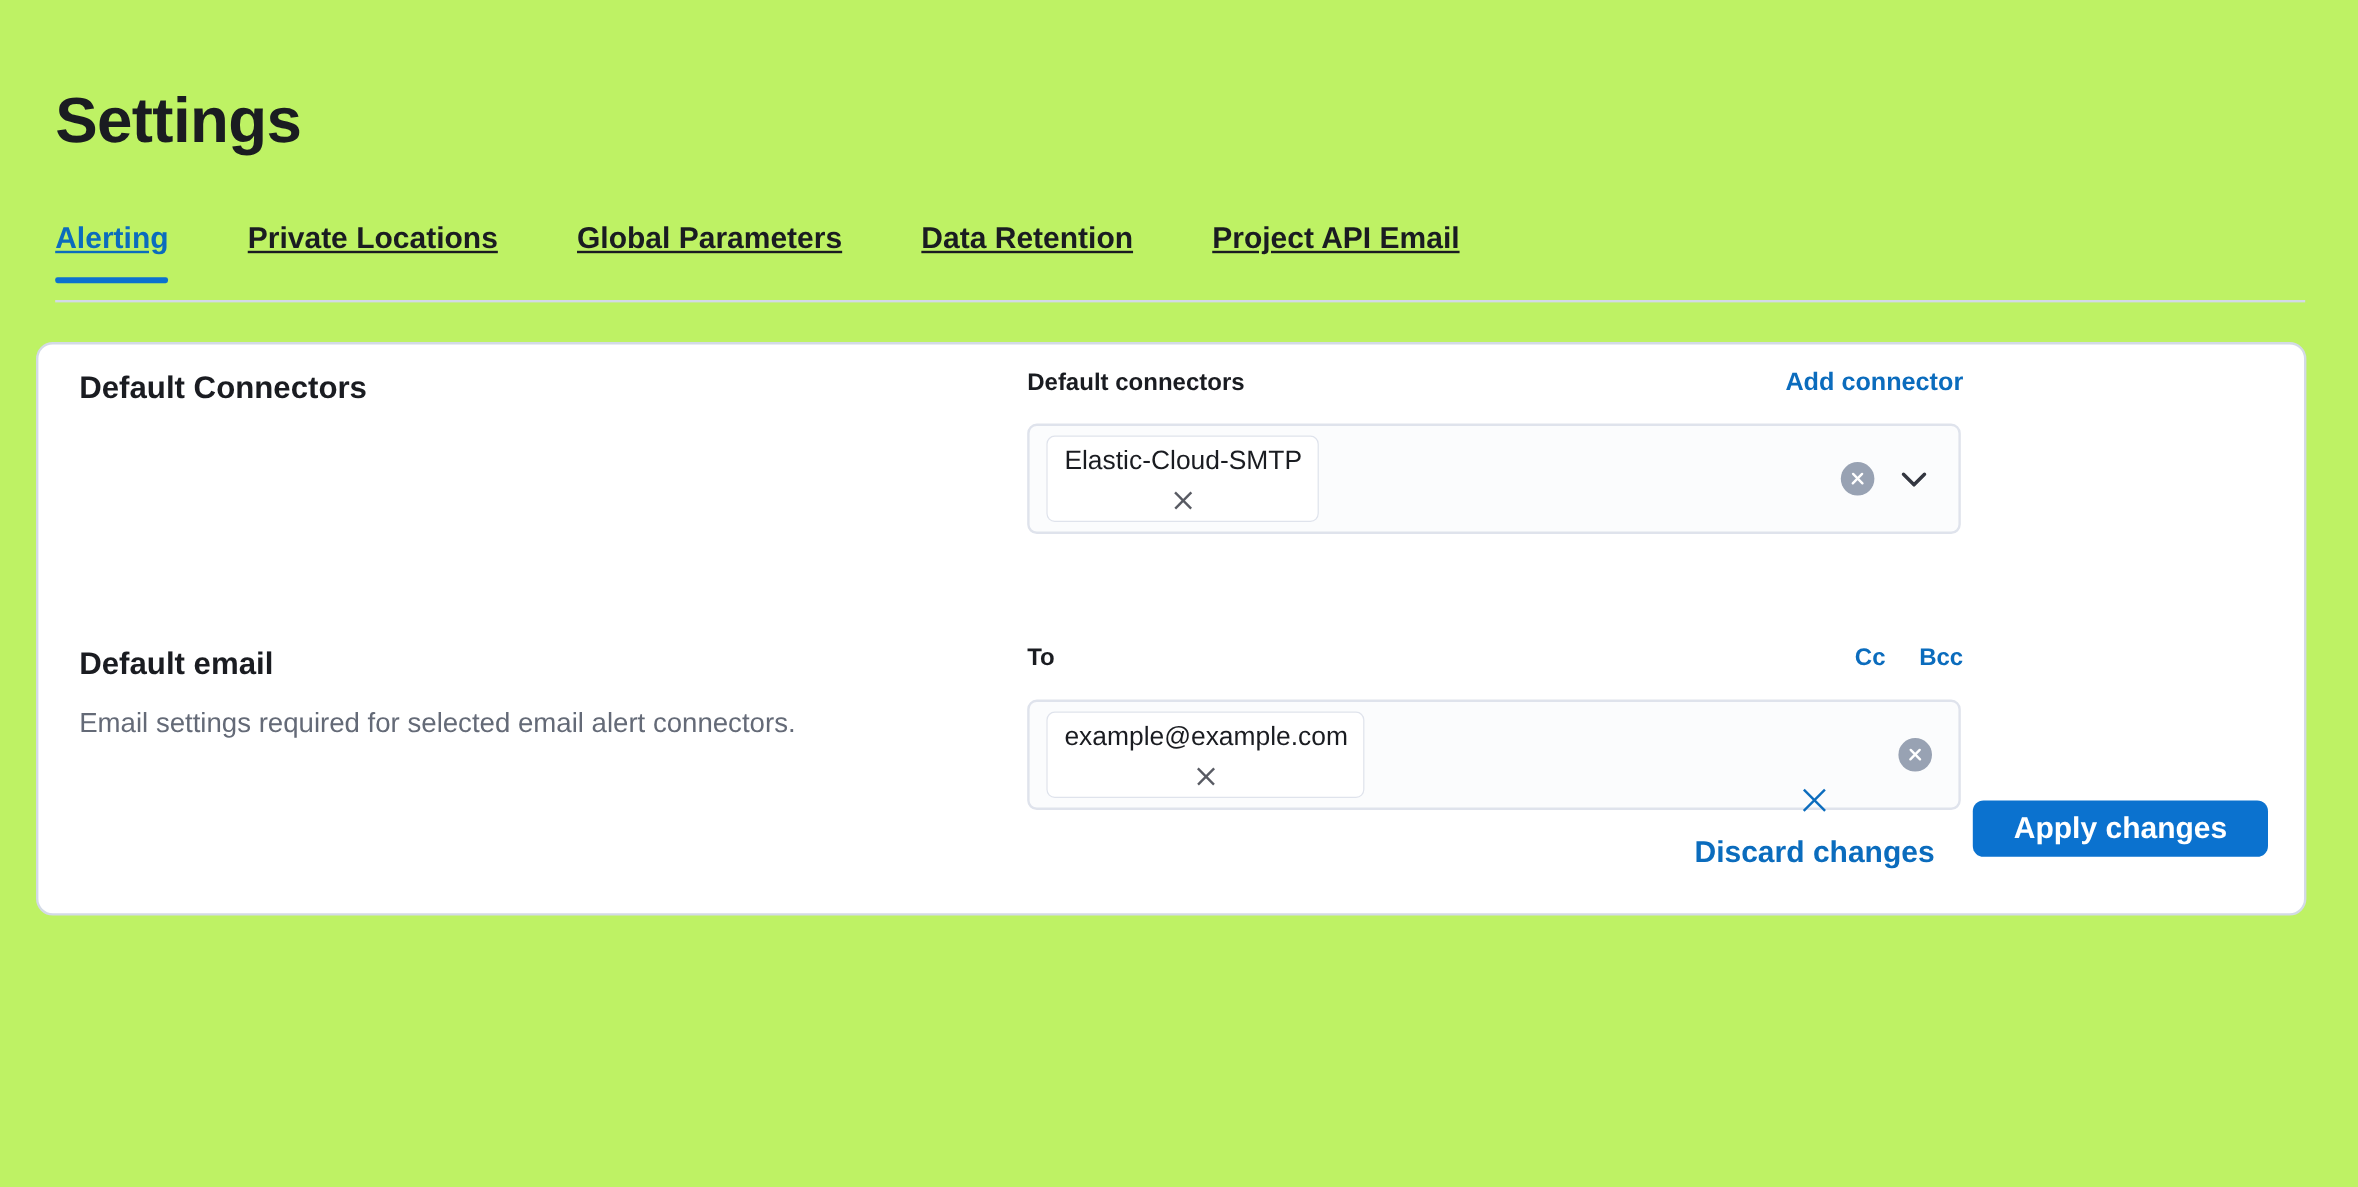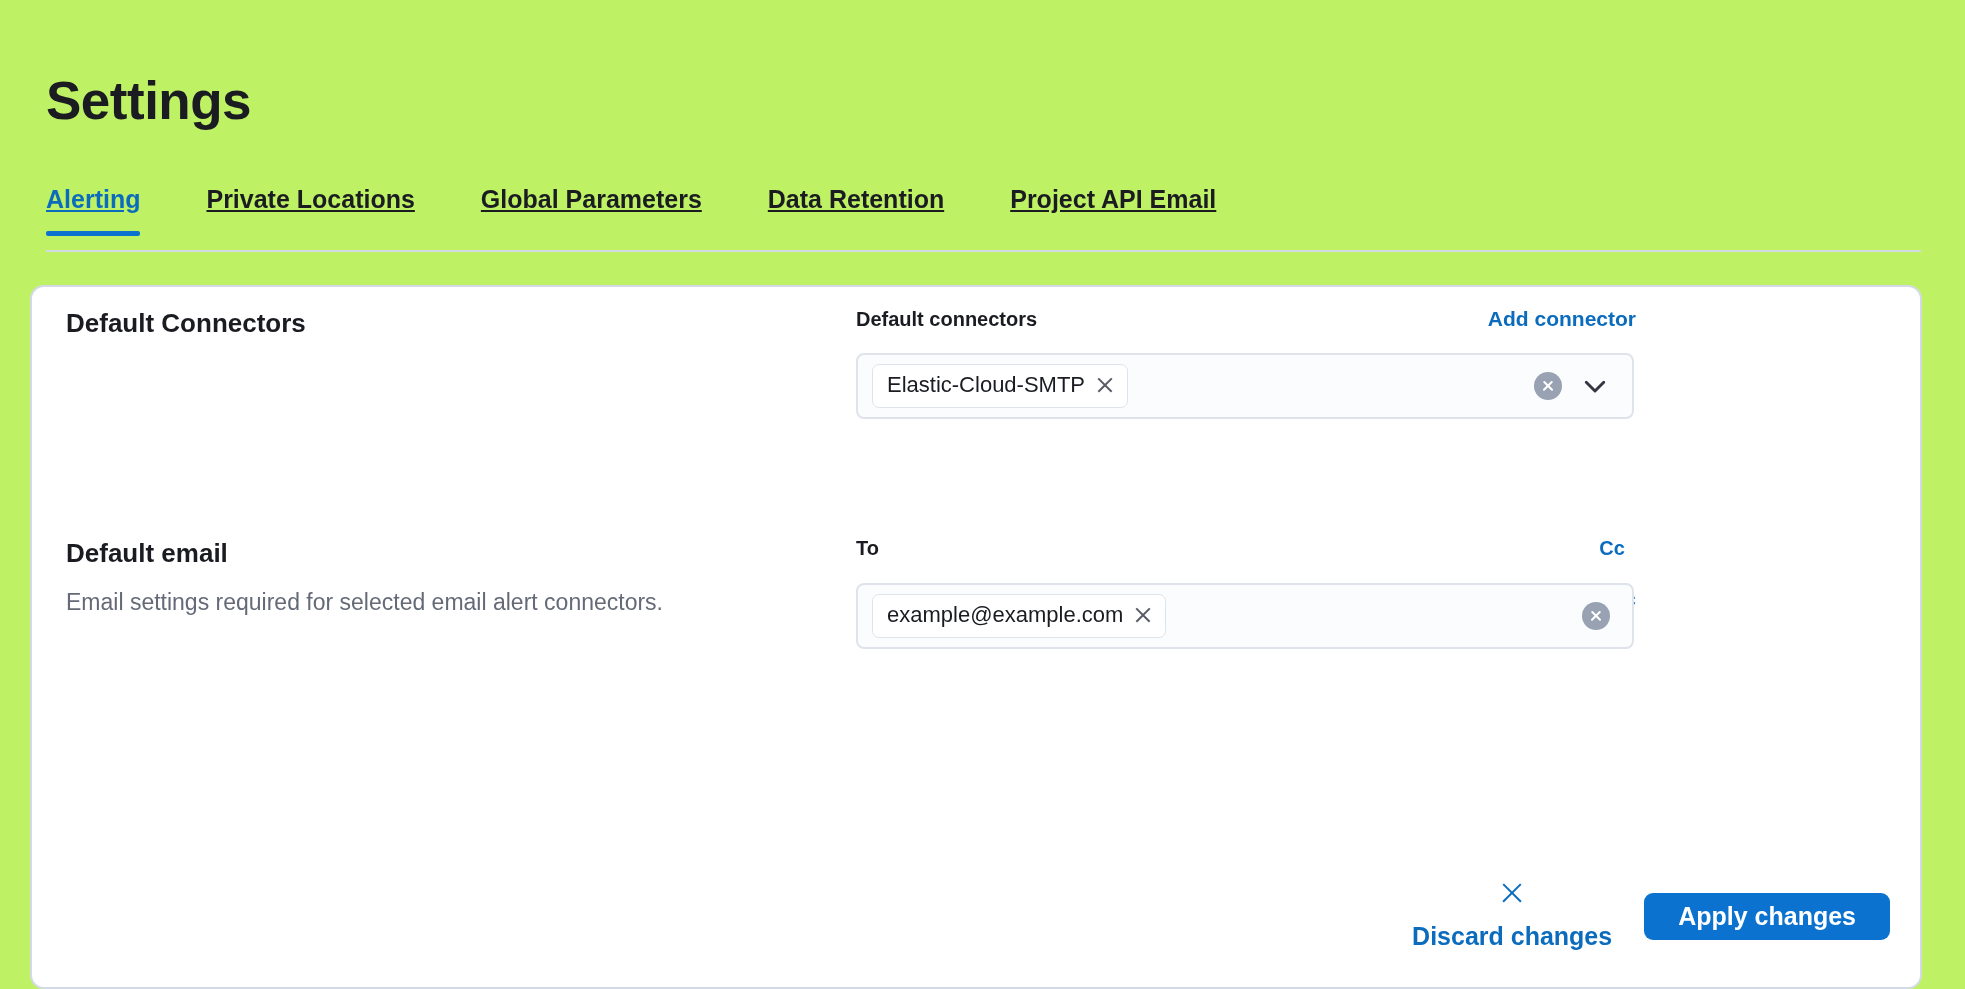--- a/index.html
+++ b/index.html
@@ -77,21 +77,21 @@
     height: 2px;
     background: #d3dae6;
   }
 
   
   .panel {
     position: absolute;
     left: 30px;
     top: 285px;
     width: 1892px;
-    height: 704px;
+    height: 478px;
     border: 2px solid #d3dae6;
     border-radius: 14px;
     background: #ffffff;
   }
 
   
   .settings-row {
     position: absolute;
     display: flex;
   }
@@ -132,21 +132,21 @@
     font-size: 21px;
     font-weight: 700;
     color: #0b6cbd;
     cursor: pointer;
     background: none;
     border: none;
     padding: 0;
     font-family: inherit;
     text-decoration: none;
   }
-  .link-group { display: flex; gap: 28px; align-items: baseline; flex-direction: column; }
+  .link-group { display: flex; gap: 28px; align-items: baseline; }
   .link-small { font-size: 20px; }
 
   
   .token-field {
     position: relative;
     width: 778px;
     min-height: 66px;
     background: #fbfcfd;
     border: 2px solid #dfe3ec;
     border-radius: 8px;
@@ -163,20 +163,21 @@
     gap: 11px;
     background: #ffffff;
     border: 1.5px solid #dfe3ec;
     border-radius: 7px;
     padding: 7px 13px 8px 14px;
     font-size: 22px;
     color: #1a1c21;
     line-height: 1.2;
     max-width: 100%;
     white-space: nowrap;
+    flex-direction: column;
   }
   .token-x {
     width: 18px;
     height: 18px;
     flex: 0 0 18px;
     position: relative;
     cursor: pointer;
     opacity: 0.82;
   }
   .token-x::before, .token-x::after {

